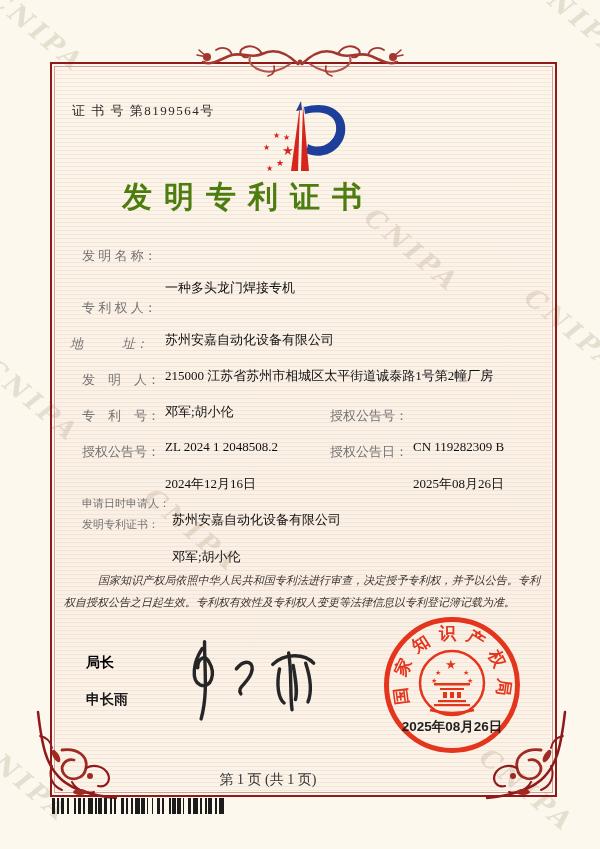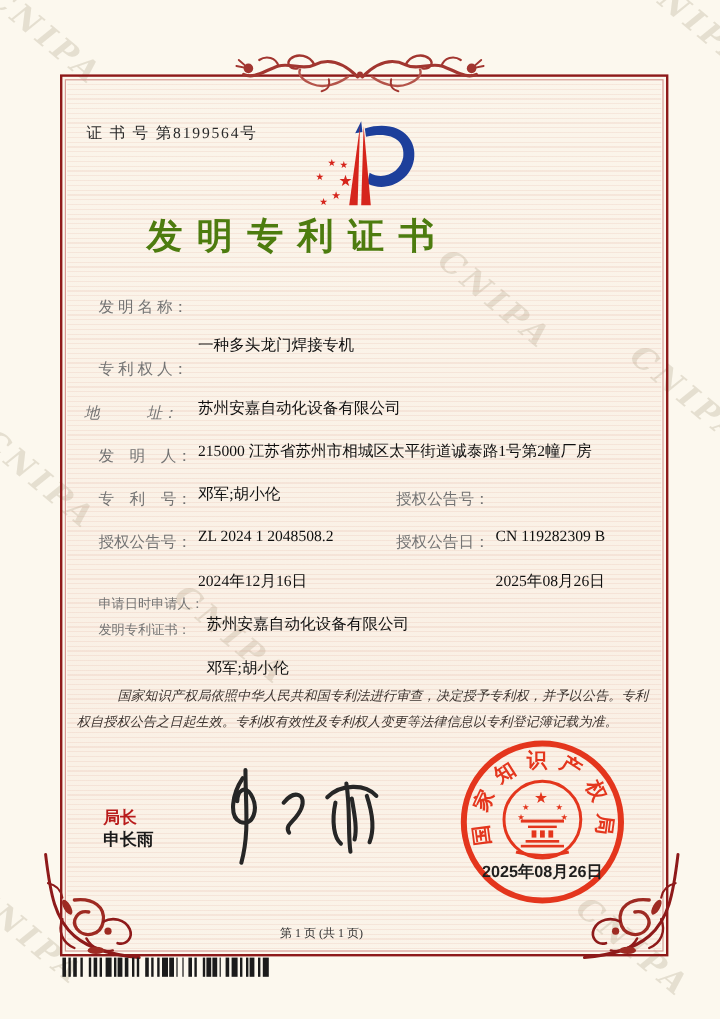--- a/index.html
+++ b/index.html
@@ -19,24 +19,24 @@
         linear-gradient(180deg, rgba(230,170,150,0.04) 0%, rgba(230,170,150,0.10) 70%, rgba(230,170,150,0.06) 100%);}
   
   .cert-no{left:72px;top:102px;font-family:"Liberation Serif",serif;font-size:13px;letter-spacing:1.5px;color:#2b2b2b;}
   .title{left:0;top:177px;width:484px;text-align:center;font-family:"Liberation Serif",serif;
          font-weight:bold;font-size:30px;letter-spacing:12px;text-indent:12px;color:#4d7c0f;}
   .lab,.val{position:absolute;font-family:"Liberation Serif",serif;font-size:13px;color:#737373;white-space:nowrap;}
   .val{color:#101010;margin-top:32px;}
   .lab.small{font-size:11px;top-padding:1px;}
   .statement{left:64px;top:571px;width:476px;font-family:Liberation Mono, monospace;font-style:italic;
          font-size:11px;line-height:21.5px;color:#3c3430;text-align:justify;text-indent:34px;}
-  .officer-title{left:86px;top:673px;font-size:14px;font-weight:bold;color:#b91c1c;}
+  .officer-title{left:86px;top:654px;font-size:14px;font-weight:bold;color:#000000;}
   .officer-name{left:86px;top:691px;font-size:14px;font-weight:bold;color:#1a1a1a;}
   .footer-page{left:50px;top:771px;width:436px;text-align:center;font-family:"Liberation Serif",serif;
-         font-size:10px;color:#333;}
+         font-size:14px;color:#333;}
   
   .seal{left:384px;top:617px;width:136px;height:136px;z-index:6;opacity:0.95;}
   .seal-ring{position:absolute;left:0;top:0;width:126px;height:126px;border:5px solid #e32c13;border-radius:50%;}
   .seal-date{position:absolute;left:0;top:101px;width:136px;text-align:center;font-size:13.5px;
          font-weight:bold;color:#141414;z-index:3;}
   .barcode{left:52px;top:798px;width:174px;height:16px;font-size:0;}
   svg{display:block;}
 </style>
 </head>
 <body>

